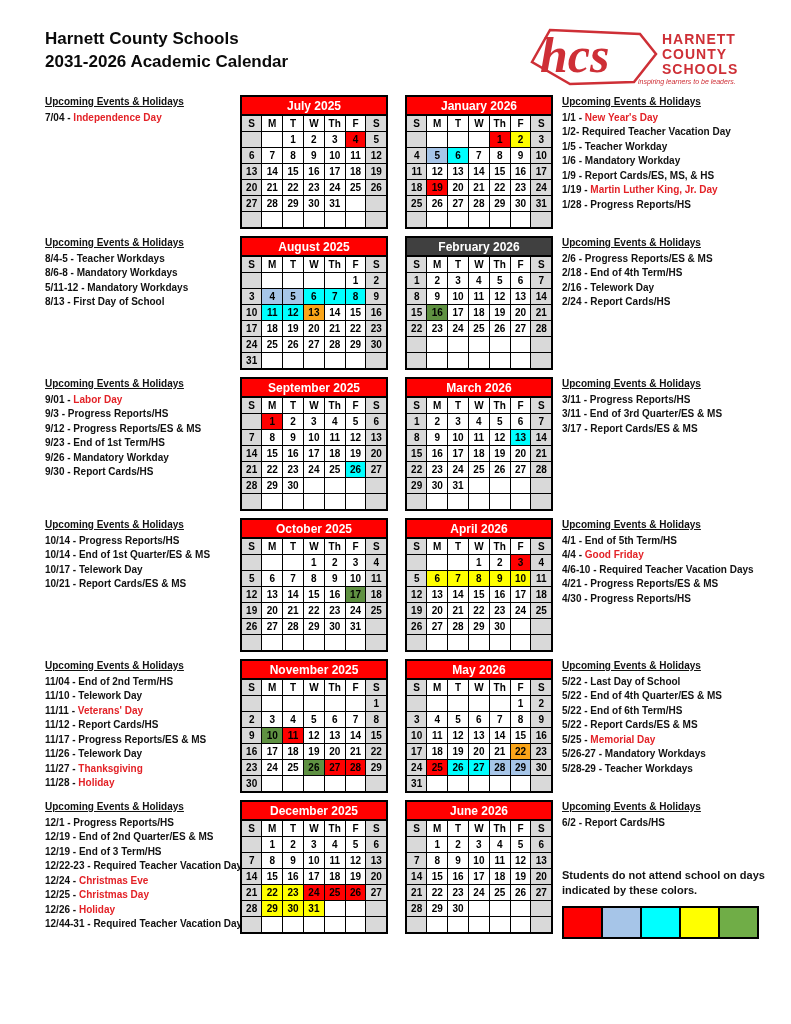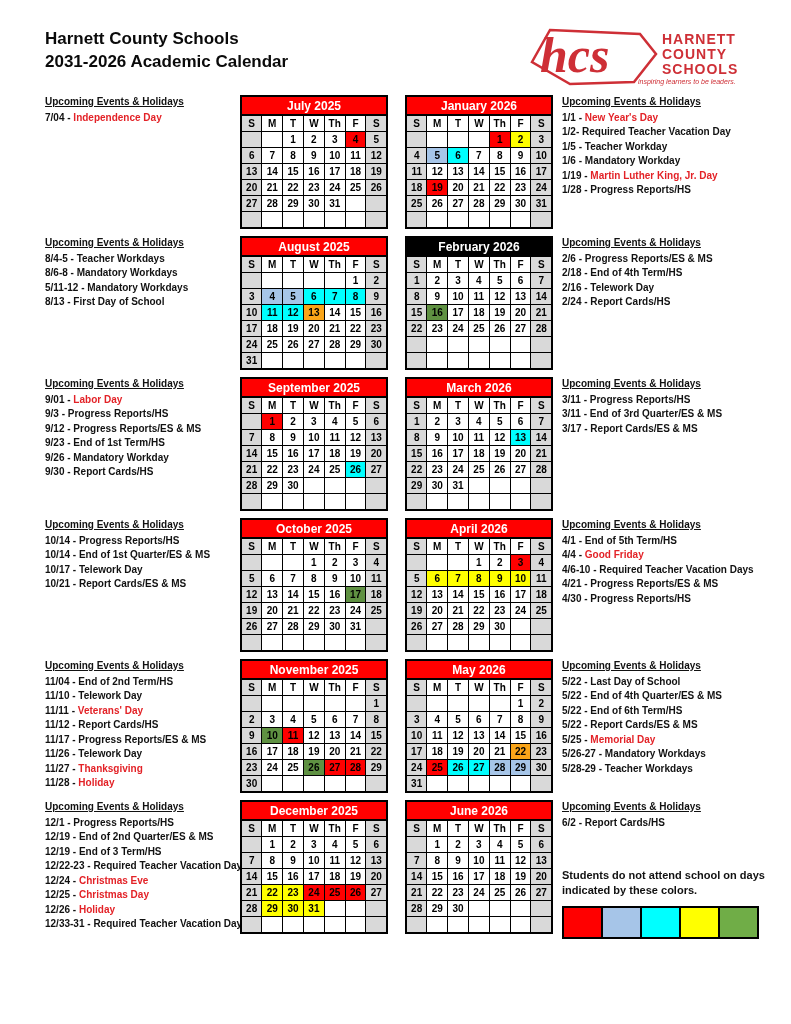--- a/index.html
+++ b/index.html
@@ -189,20 +189,21 @@
               <td style="background:#D9D9D9"></td>
             </tr>
           </tbody>
         </table>
         <div class="events right">
           <div class="ev-head">Upcoming Events &amp; Holidays</div>
           <div><span>1/1 - </span><span style="color: rgb(227, 34, 39);">New Year's Day</span></div>
           <div><span>1/2- </span><span>Required Teacher Vacation Day</span></div>
           <div><span>1/5 - </span><span>Teacher Workday</span></div>
           <div><span>1/6 - </span><span>Mandatory Workday</span></div>
+          <div><span>1/9 - </span><span>Report Cards/ES, MS, &amp; HS</span></div>
           <div><span>1/19 - </span><span style="color: rgb(227, 34, 39);">Martin Luther King, Jr. Day</span></div>
           <div><span>1/28 - </span><span>Progress Reports/HS</span></div>
         </div>
       </div>
       <div class="cal-row" style="top: 236px;">
         <div class="events">
           <div class="ev-head">Upcoming Events &amp; Holidays</div>
           <div><span>8/4-5 - </span><span>Teacher Workdays</span></div>
           <div><span>8/6-8 - </span><span>Mandatory Workdays</span></div>
           <div><span>5/11-12 - </span><span>Mandatory Workdays</span></div>
@@ -274,21 +275,21 @@
               <td></td>
               <td></td>
               <td></td>
               <td style="background:#D9D9D9"></td>
             </tr>
           </tbody>
         </table>
         <table class="cal" style="left: 405px;">
           <tbody>
             <tr>
-              <td class="title" colspan="7" style="background:#000000">February 2026</td>
+              <td class="title" colspan="7" style="background:#404040">February 2026</td>
             </tr>
             <tr>
               <td style="background:#D9D9D9">S</td>
               <td>M</td>
               <td>T</td>
               <td>W</td>
               <td>Th</td>
               <td>F</td>
               <td style="background:#D9D9D9">S</td>
             </tr>
@@ -836,21 +837,21 @@
       <div class="cal-row" style="top: 800px;">
         <div class="events">
           <div class="ev-head">Upcoming Events &amp; Holidays</div>
           <div><span>12/1 - </span><span>Progress Reports/HS</span></div>
           <div><span>12/19 - </span><span>End of 2nd Quarter/ES &amp; MS</span></div>
           <div><span>12/19 - </span><span>End of 3 Term/HS</span></div>
           <div><span>12/22-23 - </span><span>Required Teacher Vacation Days</span></div>
           <div><span>12/24 - </span><span style="color: rgb(227, 34, 39);">Christmas Eve</span></div>
           <div><span>12/25 - </span><span style="color: rgb(227, 34, 39);">Christmas Day</span></div>
           <div><span>12/26 - </span><span style="color: rgb(227, 34, 39);">Holiday</span></div>
-          <div><span>12/33-31 - </span><span>Required Teacher Vacation Days</span></div>
+          <div><span>12/44-31 - </span><span>Required Teacher Vacation Days</span></div>
         </div>
         <table class="cal" style="left: 240px;">
           <tbody>
             <tr>
               <td class="title" colspan="7" style="background:#FF0000">December 2025</td>
             </tr>
             <tr>
               <td style="background:#D9D9D9">S</td>
               <td>M</td>
               <td>T</td>

